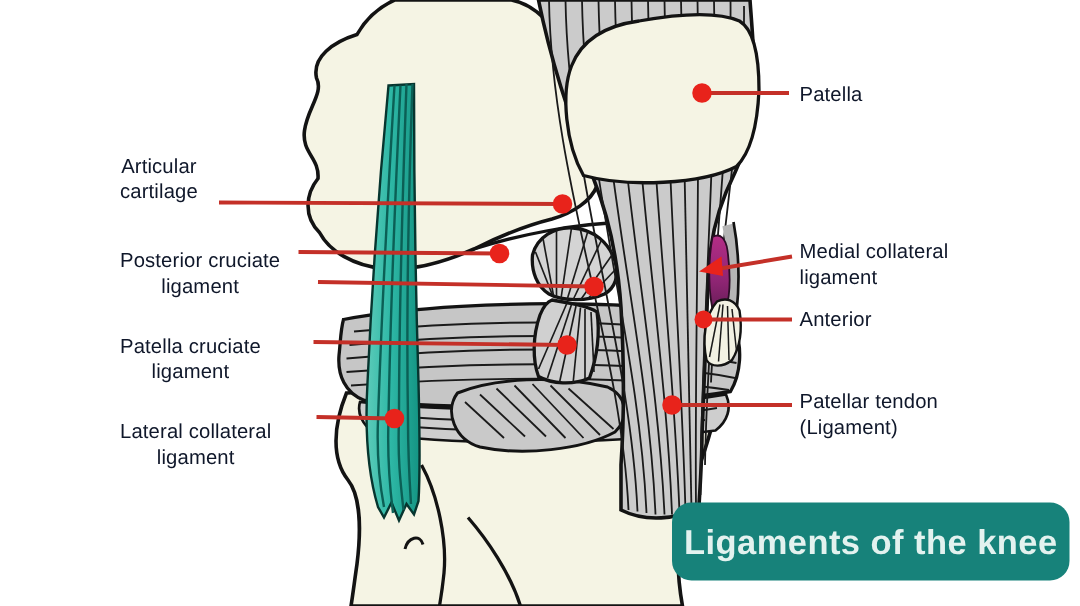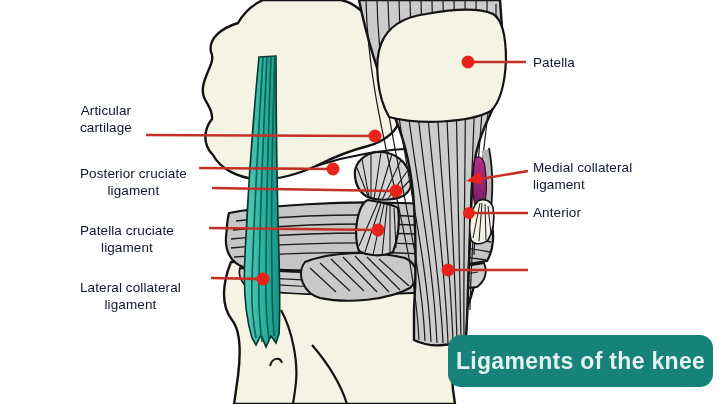--- a/index.html
+++ b/index.html
@@ -201,16 +201,18 @@
 ligament</div>
   <div class="anno left" style="top:222px">Patella cruciate
 ligament</div>
   <div class="anno left" style="top:279px">Lateral collateral
 ligament</div>
 
   <div class="anno right" style="top:54px">Patella</div>
   <div class="anno right" style="top:159px">Medial collateral
 ligament</div>
   <div class="anno right" style="top:204px">Anterior</div>
+  <div class="anno right" style="top:259px">Patellar tendon
+(Ligament)</div>
 
   <div class="badge">Ligaments of the knee</div>
 
 </div>
 
 </body></html>

